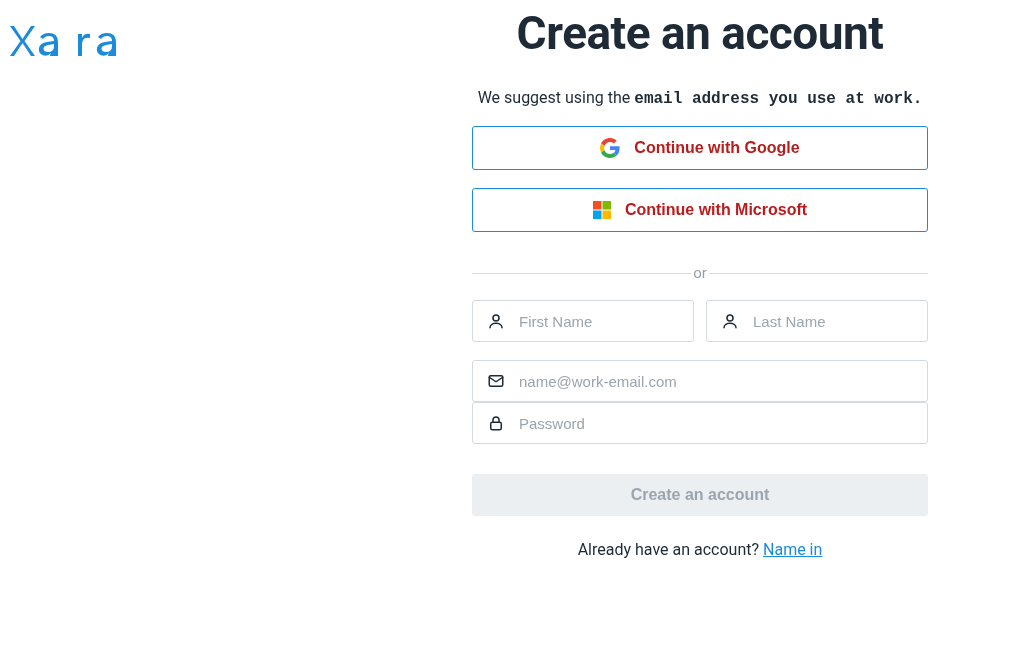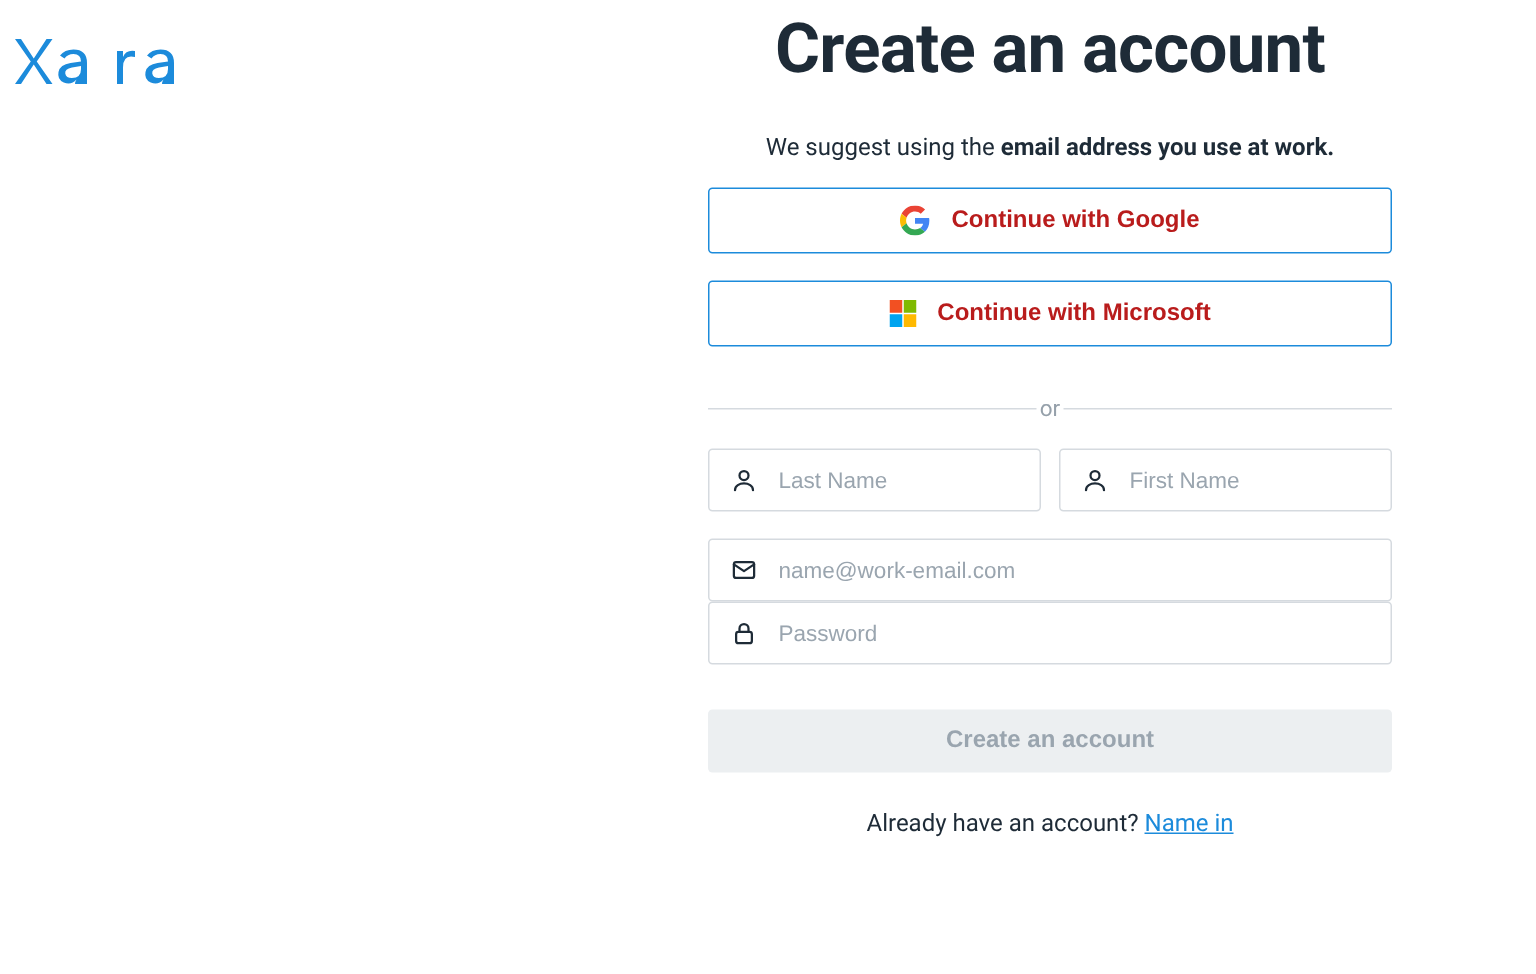--- a/index.html
+++ b/index.html
@@ -29,21 +29,21 @@
       text-align: center;
       letter-spacing: -0.5px;
       margin-bottom: 28px;
     }
     .suggest {
       text-align: center;
       font-size: 16px;
       color: #1e2b37;
       margin-bottom: 18px;
     }
-    .suggest .bold { font-weight: 700; }
+    .suggest .bold { font-weight: 700; font-family: Liberation Mono, monospace; }
     .sso-button {
       display: flex;
       align-items: center;
       justify-content: center;
       gap: 14px;
       width: 100%;
       height: 44px;
       background: #ffffff;
       border: 1px solid #1c8bdb;
       border-radius: 3px;
@@ -168,38 +168,38 @@
     <span>Continue with Microsoft</span>
   </button>
 
   <div class="divider">
     <div class="line"></div>
     <span>or</span>
     <div class="line"></div>
   </div>
 
   <div class="row">
+    <div class="field half">
+      <span class="icon-box">
+        <svg width="18" height="18" viewBox="0 0 24 24" fill="none" stroke="#1e2b37" stroke-width="2" stroke-linecap="round" stroke-linejoin="round">
+          <circle cx="12" cy="8" r="4"></circle>
+          <path d="M4 21c0-4 4-6 8-6s8 2 8 6"></path>
+        </svg>
+      </span>
+      <input type="text" placeholder="First Name" style="">
+    </div>
     <div class="field half">
       <span class="icon-box">
         <svg width="18" height="18" viewBox="0 0 24 24" fill="none" stroke="#1e2b37" stroke-width="2" stroke-linecap="round" stroke-linejoin="round">
           <circle cx="12" cy="8" r="4"></circle>
           <path d="M4 21c0-4 4-6 8-6s8 2 8 6"></path>
         </svg>
       </span>
       <input type="text" placeholder="Last Name" style="">
     </div>
-    <div class="field half">
-      <span class="icon-box">
-        <svg width="18" height="18" viewBox="0 0 24 24" fill="none" stroke="#1e2b37" stroke-width="2" stroke-linecap="round" stroke-linejoin="round">
-          <circle cx="12" cy="8" r="4"></circle>
-          <path d="M4 21c0-4 4-6 8-6s8 2 8 6"></path>
-        </svg>
-      </span>
-      <input type="text" placeholder="First Name" style="">
-    </div>
   </div>
 
   <div class="field mb">
     <span class="icon-box">
       <svg width="18" height="18" viewBox="0 0 24 24" fill="none" stroke="#1e2b37" stroke-width="2" stroke-linecap="round" stroke-linejoin="round">
         <rect x="3" y="5" width="18" height="14" rx="2"></rect>
         <path d="M3 7l9 6 9-6"></path>
       </svg>
     </span>
     <input type="email" placeholder="name@work-email.com" style="">

